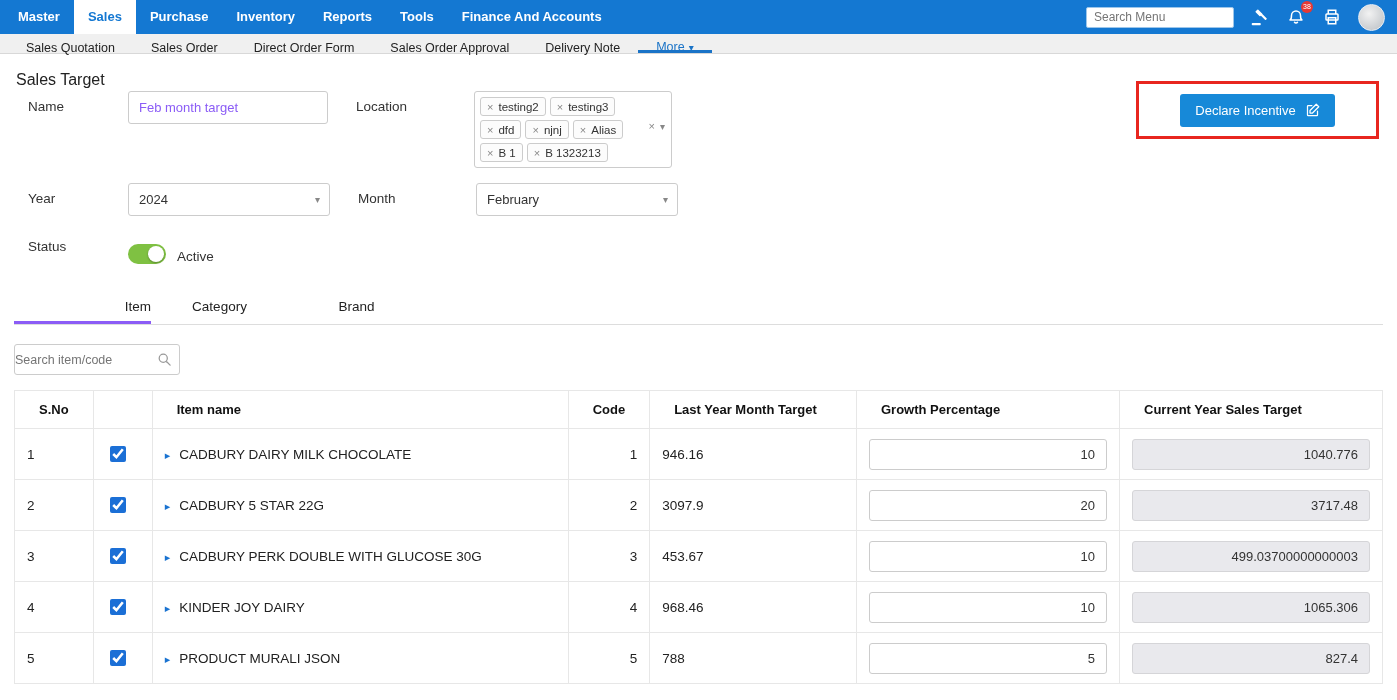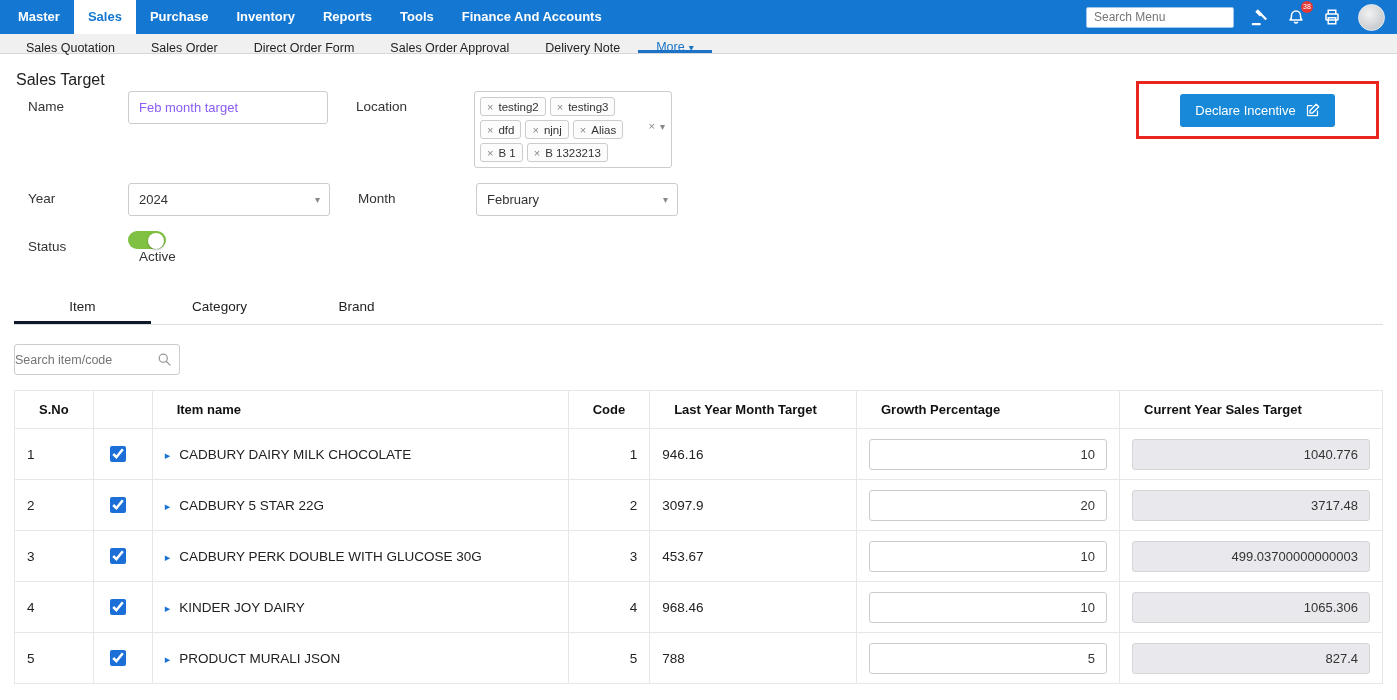--- a/index.html
+++ b/index.html
@@ -54,38 +54,38 @@
   .tag .tag-x { color:#888; font-size:11px; cursor:pointer; }
   .ms-controls { position:absolute; right:6px; top:28px; color:#888; font-size:11px;
     display:flex; gap:5px; align-items:center; }
   .ms-controls .caret { font-size:10px; }
 
   .select { position:relative; width:202px; height:33px; border:1px solid #ccc;
     border-radius:3px; font-size:13px; color:#333; line-height:31px; padding:0 22px 0 10px;
     background:#fff; cursor:pointer; }
   .select .caret { position:absolute; right:9px; top:0; color:#888; font-size:10px; }
 
-  .toggle-wrap { display:flex; align-items:flex-start; height:33px;flex-direction:column; }
+  .toggle-wrap { display:flex; align-items:flex-end; height:33px; }
   .toggle { width:38px; height:20px; background:#7fc142; border-radius:10px;
     position:relative; cursor:pointer; }
   .toggle .knob { position:absolute; right:2px; top:2px; width:16px; height:16px;
     background:#fff; border-radius:50%; box-shadow:0 1px 2px rgba(0,0,0,.3); }
   .toggle-label { margin-left:11px; font-size:13.5px; color:#333; }
 
   .declare-wrap { position:absolute; top:-10px; right:4px; width:243px; height:58px;
     border:3px solid #e8261f; display:flex; align-items:center; justify-content:center; }
   .declare-btn { background:#1789d8; color:#fff; font-size:13px; border:none;
     border-radius:3px; padding:9px 15px; display:flex; gap:9px; align-items:center;
     cursor:pointer; font-family:"Liberation Sans", sans-serif; }
 
   
   .tabs { display:flex; border-bottom:1px solid #ddd; margin-top:24px; }
   .tab { width:137px; text-align:center; font-size:13.5px; color:#222;
     padding:11px 0 10px; cursor:pointer; }
-  .tab.active { border-bottom:3px solid #0f172a; padding-bottom:7px; }
+  .tab.active { border-bottom:3px solid #8b5cf6; padding-bottom:7px;text-align:right; }
 
   
   .item-search { position:relative; width:166px; margin-top:19px; }
   .item-search input { width:100%; height:31px; border:1px solid #ccc; border-radius:3px;
     padding:0 30px 0 0; font-size:12.5px; color:#444; outline:none; }
   .item-search .mag { position:absolute; right:8px; top:8px; }
 
   
   table.target-table { width:1369px; border-collapse:collapse; margin-top:15px; }
   .target-table th, .target-table td { border:1px solid #e7e7e7; }

